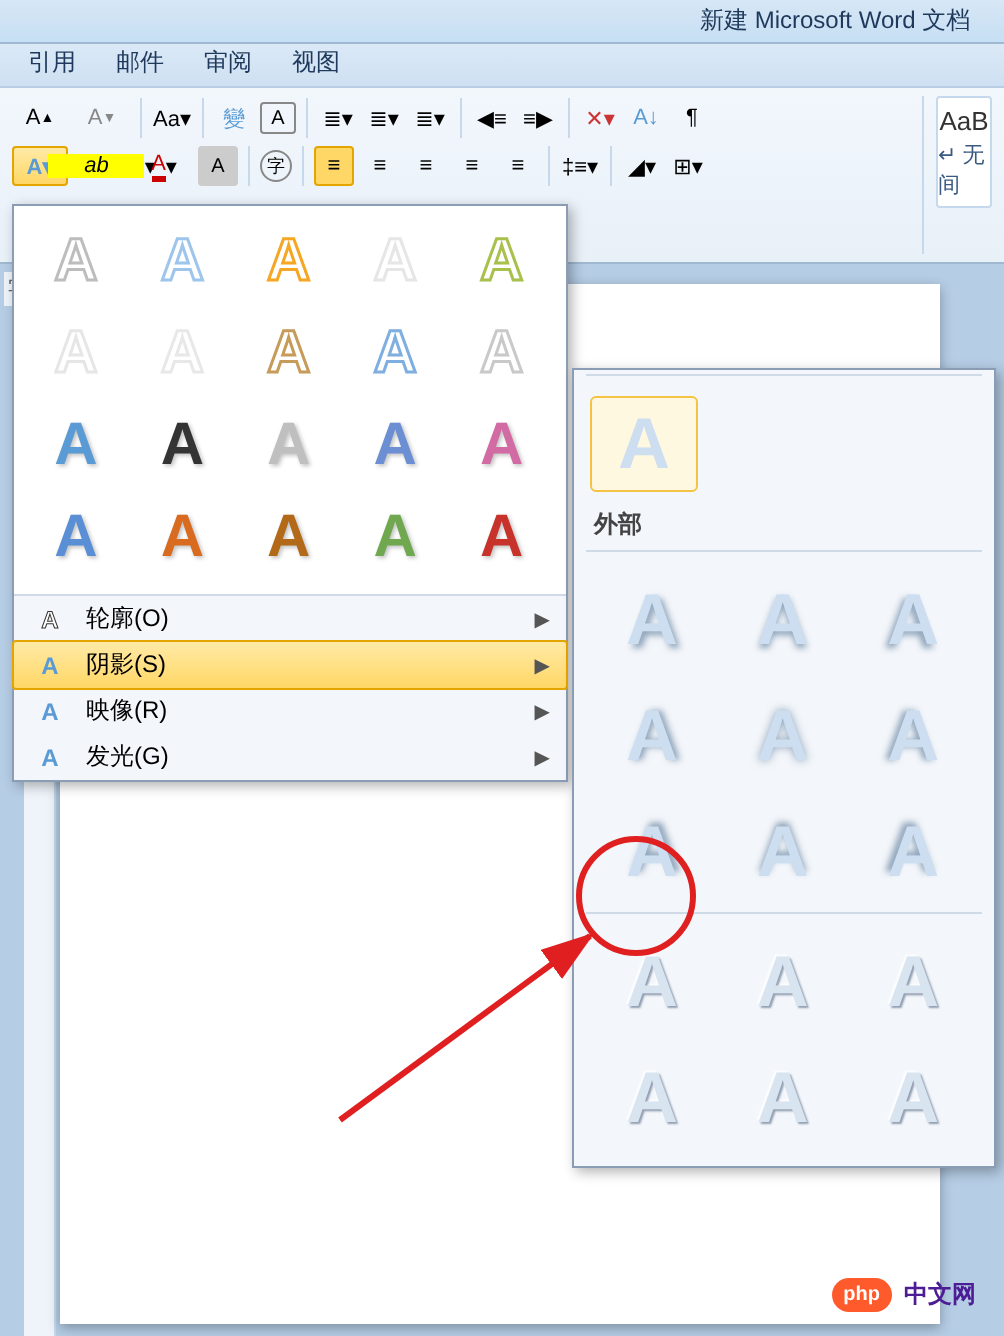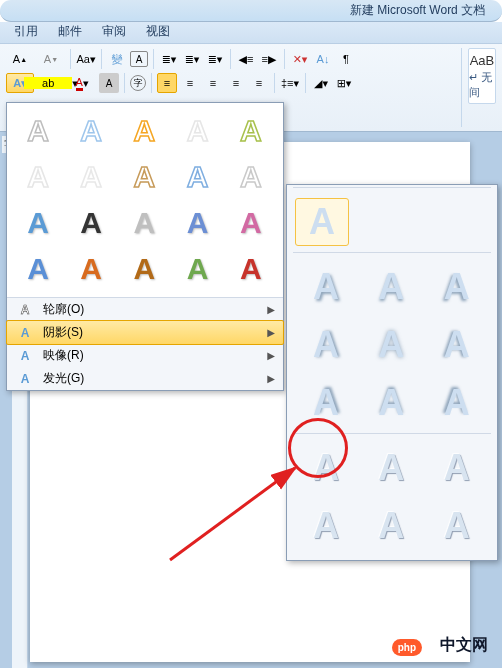--- a/index.html
+++ b/index.html
@@ -1,18 +1,18 @@
 <!DOCTYPE html>
 <html><head>
   <meta charset="utf-8">
   <style>
     * { margin: 0; padding: 0; box-sizing: border-box; }
     body { font-family: "Microsoft YaHei", "Segoe UI", sans-serif; font-size: 12px; background: #fff; width: 502px; height: 668px; overflow: hidden; position: relative; }
     
-    .title-bar { background: linear-gradient(#d7e7f5, #c6dff4); height: 22px; display: flex; align-items: center; justify-content: center; border-bottom: 1px solid #a0b8d0; overflow: hidden; border-radius: 11px; }
+    .title-bar { background: linear-gradient(#d7e7f5, #c6dff4); height: 22px; display: flex; align-items: center; justify-content: center; border-bottom: 1px solid #a0b8d0; overflow: hidden; }
     .title-text { color: #1e395b; font-size: 12px; white-space: nowrap; position: absolute; left: 350px; }
     
     .ribbon-tabs { background: linear-gradient(#dbe9f7, #cee0f2); height: 22px; display: flex; align-items: flex-end; padding-left: 4px; border-bottom: 1px solid #b9cee4; }
     .ribbon-tab { padding: 3px 10px; font-size: 12px; color: #1e395b; cursor: pointer; }
     
     .ribbon-panel { background: linear-gradient(#f2f7fc, #e8f0f8); height: 88px; border-bottom: 1px solid #a0b8d0; display: flex; padding: 4px 6px; position: relative; }
     .ribbon-group-1 { display: flex; flex-direction: column; gap: 2px; flex: 1; border-right: 1px solid #c5d8ec; padding-right: 6px; }
     .ribbon-row { display: flex; gap: 3px; align-items: center; height: 22px; }
     .ribbon-btn { width: 20px; height: 20px; display: flex; align-items: center; justify-content: center; border: 1px solid transparent; border-radius: 2px; cursor: pointer; font-size: 11px; }
     .ribbon-btn.wide { width: 28px; }
@@ -47,23 +47,23 @@
     .flyout-hr { height:1px; background:#d0d9e6; margin: 2px 6px 6px; }
     .flyout-single { padding: 4px 8px; }
     .shadow-cell { width: 54px; height: 48px; display: flex; align-items: center; justify-content: center; border: 1px solid transparent; border-radius: 3px; cursor: pointer; }
     .shadow-cell.sel { border: 1px solid #f5c243; background: #fff8e1; }
     .flyout-grid { display: grid; grid-template-columns: repeat(3, 1fr); gap: 10px; padding: 4px 12px; }
     .shadow-a { font-family: Arial; font-size: 36px; font-weight: bold; color: #cddef0; }
     
     .red-circle { position: absolute; top: 418px; left: 288px; width: 60px; height: 60px; border: 3px solid #e02020; border-radius: 50%; z-index: 30; pointer-events: none; }
     .red-arrow { position: absolute; top: 460px; left: 160px; z-index: 30; pointer-events: none; }
     
-    .watermark { position: absolute; bottom: 12px; right: 14px; z-index: 40; display: flex; align-items: flex-end; gap: 18px; }
+    .watermark { position: absolute; bottom: 12px; right: 14px; z-index: 40; display: flex; align-items: center; gap: 6px; }
     .wm-badge { background: #ff5a2b; color: #fff; font-size: 10px; font-weight: bold; padding: 3px 6px; border-radius: 10px; }
-    .wm-text { font-size: 16px; color: #0f172a; font-weight: bold; }
+    .wm-text { font-size: 12px; color: #4c1d95; font-weight: bold; }
   </style>
 </head>
 <body>
 
 <div class="title-bar">
   <span class="title-text">新建 Microsoft Word 文档</span>
 </div>
 
 <div class="ribbon-tabs">
   <div class="ribbon-tab">引用</div>
@@ -89,21 +89,21 @@
       <div class="ribbon-sep"></div>
       <div class="ribbon-btn">◀≡</div>
       <div class="ribbon-btn">≡▶</div>
       <div class="ribbon-sep"></div>
       <div class="ribbon-btn" style="color:#c33">✕▾</div>
       <div class="ribbon-btn" style="color:#5b9bd5">A↓</div>
       <div class="ribbon-btn">¶</div>
     </div>
     <div class="ribbon-row">
       <div class="ribbon-btn wide selected" style="color:#5b9bd5;font-weight:bold">A▾</div>
-      <div class="ribbon-btn wide"><span style="background:#ffff00;padding:0 18px;">ab</span>▾</div>
+      <div class="ribbon-btn wide"><span style="background:#ffff00;padding:0 18px;font-style:italic">ab</span>▾</div>
       <div class="ribbon-btn wide"><span style="color:#c00;border-bottom:3px solid #c00">A</span>▾</div>
       <div class="ribbon-btn" style="background:#ccc;font-size:10px">A</div>
       <div class="ribbon-sep"></div>
       <div class="ribbon-btn" style="border:1px solid #888;border-radius:50%;width:16px;height:16px;font-size:9px">字</div>
       <div class="ribbon-sep"></div>
       <div class="ribbon-btn" style="background:#ffd766;border:1px solid #e5a500">≡</div>
       <div class="ribbon-btn">≡</div>
       <div class="ribbon-btn">≡</div>
       <div class="ribbon-btn">≡</div>
       <div class="ribbon-btn">≡</div>
@@ -216,20 +216,21 @@
     </div>
 </div>
 
 <div class="shadow-flyout">
   <div class="flyout-hr"></div>
   <div class="flyout-single">
     <div class="shadow-cell sel">
         <span class="shadow-a">A</span>
       </div>
   </div>
+  <div class="flyout-header">外部</div>
   <div class="flyout-hr"></div>
   <div class="flyout-grid" id="outer-grid">
       <div class="shadow-cell">
         <span class="shadow-a" style="text-shadow: rgba(100, 130, 160, 0.7) 2px 2px 3px;">A</span>
       </div>
       <div class="shadow-cell">
         <span class="shadow-a" style="text-shadow: rgba(100, 130, 160, 0.7) 0px 2px 3px;">A</span>
       </div>
       <div class="shadow-cell">
         <span class="shadow-a" style="text-shadow: rgba(100, 130, 160, 0.7) -2px 2px 3px;">A</span>

